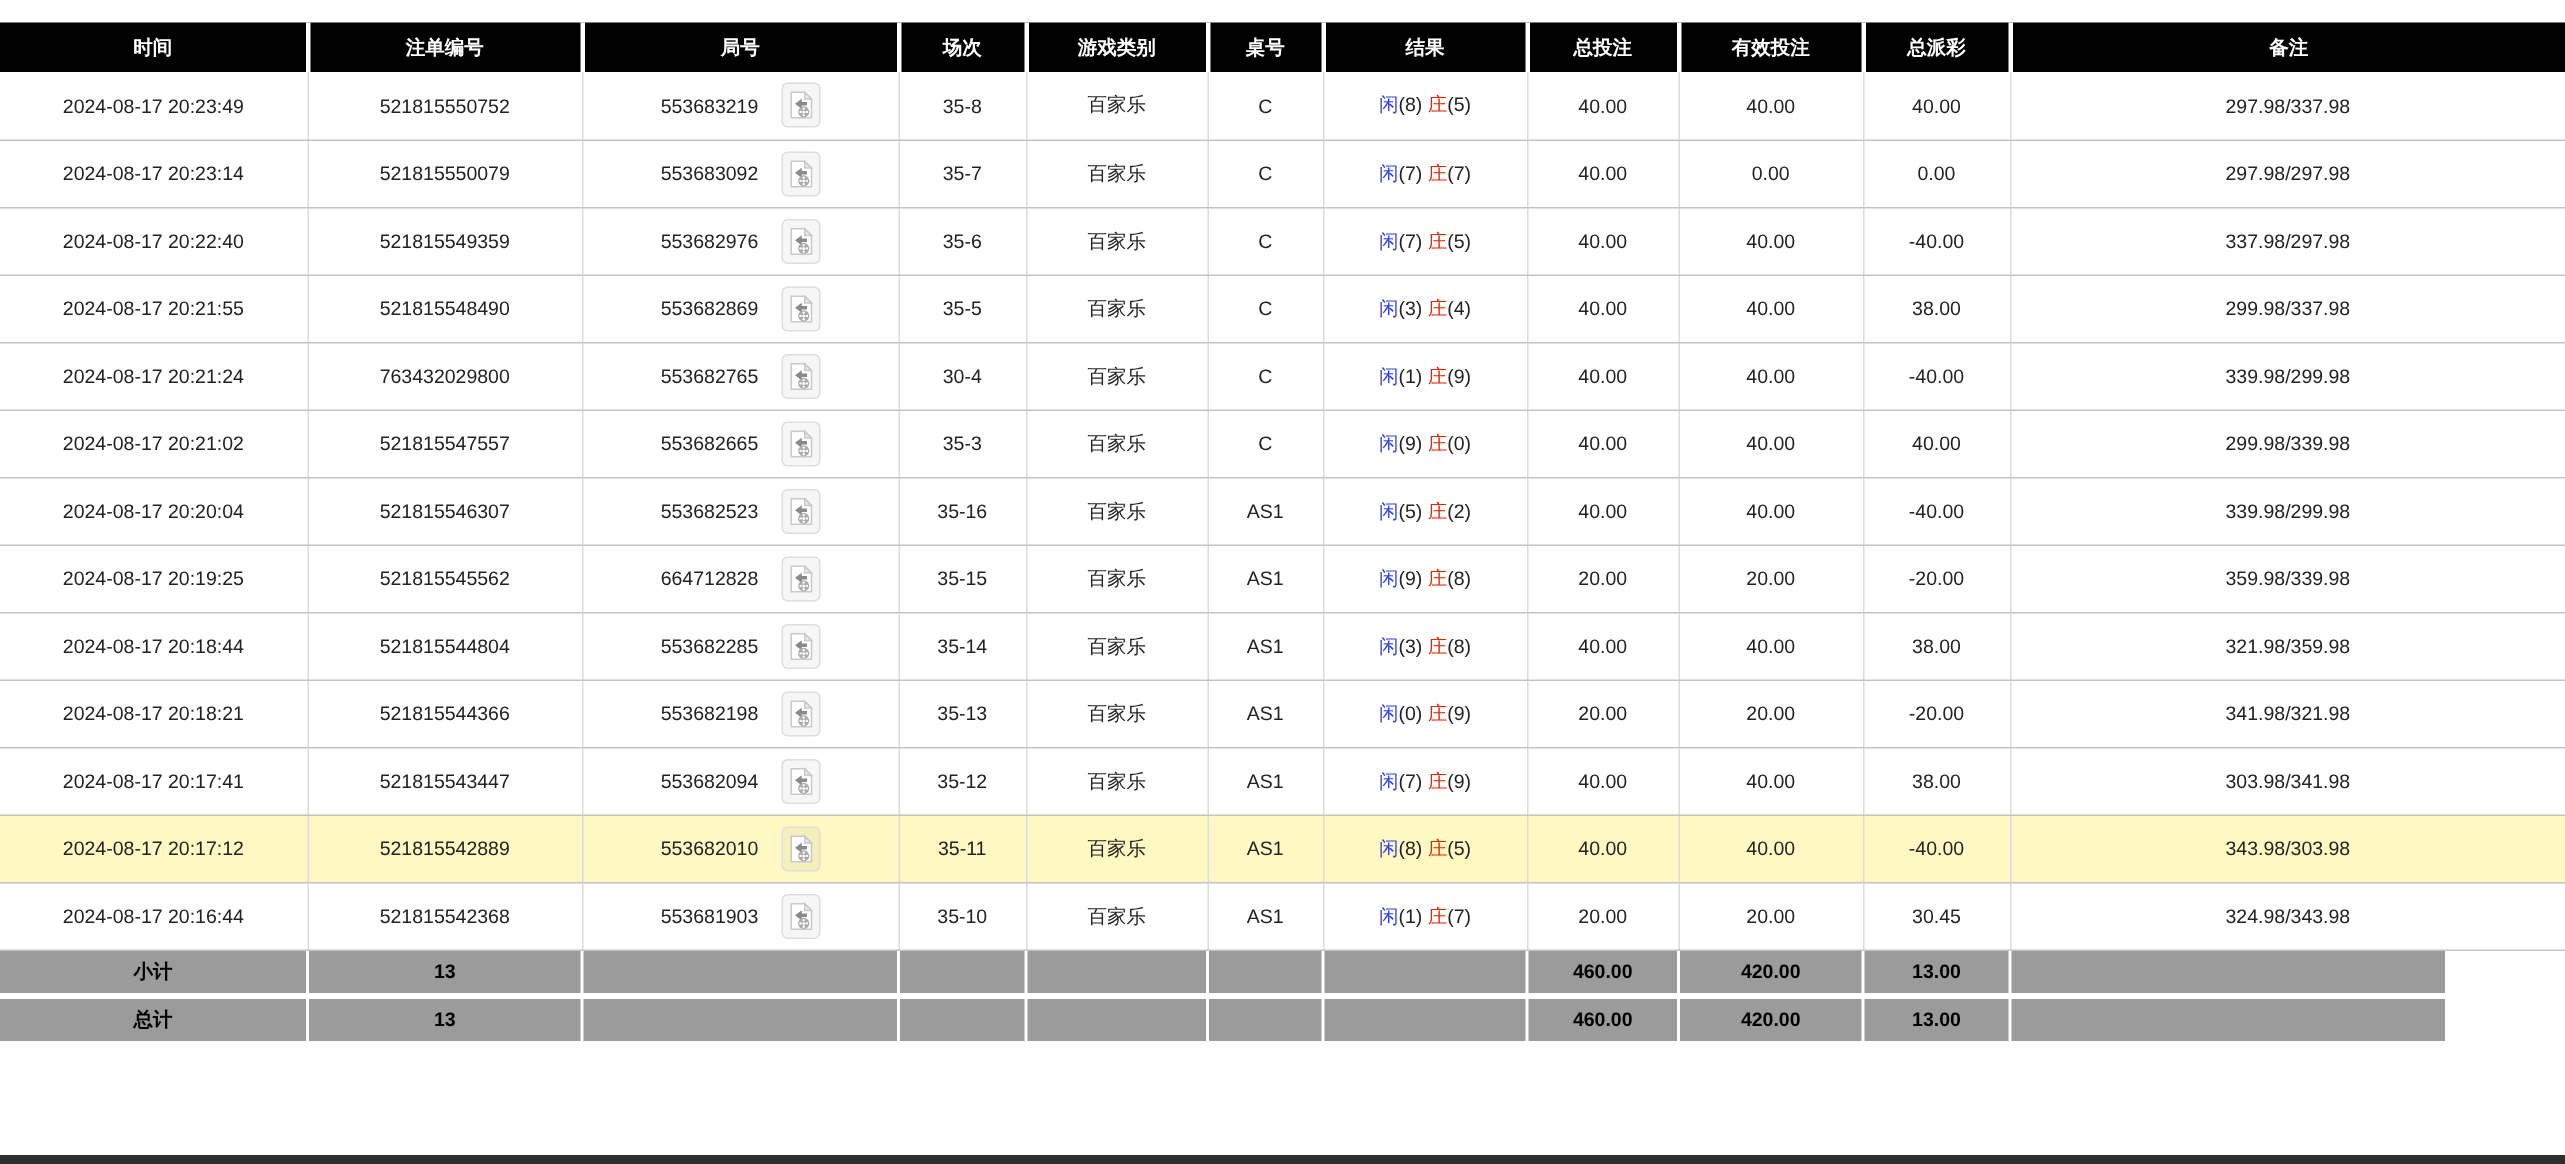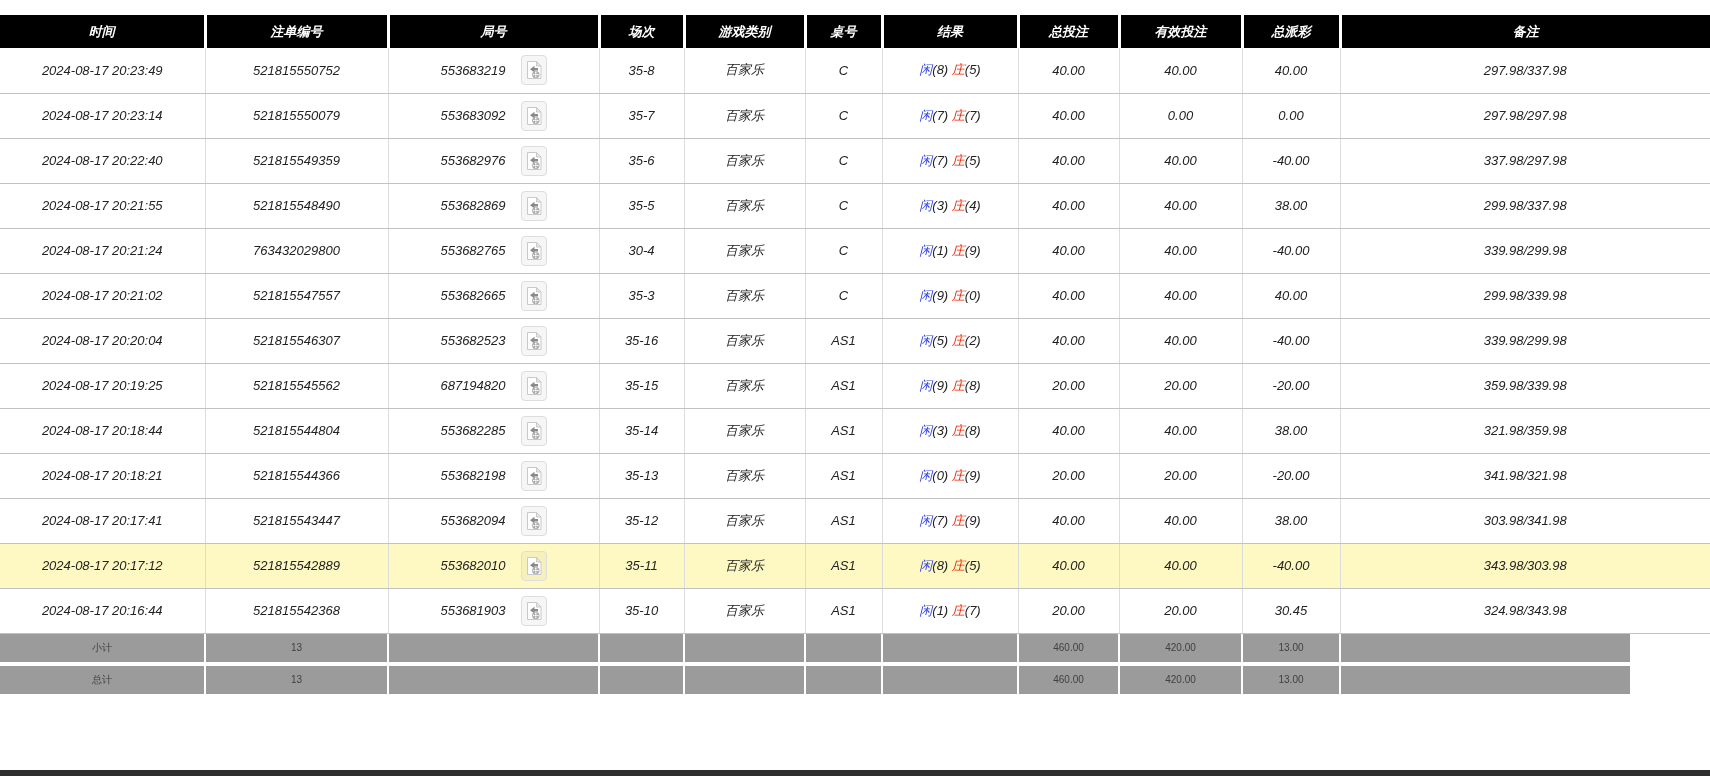--- a/index.html
+++ b/index.html
@@ -7,21 +7,21 @@
     margin: 0; padding: 0;
     width: 1710px; height: 776px;
     background: #ffffff;
     font-family: "Liberation Sans", sans-serif;
     overflow: hidden;
     position: relative;
   }
   .wrap { padding-top: 15px; }
 
   table { border-collapse: collapse; table-layout: fixed; }
-  table.main { width: 1710px; font-style: italic; }
+  table.main { width: 1710px; }
 
   thead th {
     background: #000000;
     color: #ffffff;
     font-size: 13px;
     font-weight: bold;
     height: 33px;
     text-align: center;
     border-right: 3px solid #ffffff;
     padding: 0;
@@ -54,26 +54,27 @@
     display: inline-flex; align-items: center; justify-content: center;
     width: 26px; height: 30px;
     border: 1px solid #dddddd; border-radius: 4px;
     background: rgba(0,0,0,0.035);
     cursor: pointer;
   }
 
   table.sum { width: 1630px; }
   table.sum td {
     background: #9b9b9b;
-    color: #404040;
+    color: #000000;
     height: 28px;
-    font-size: 10px;
+    font-size: 13px;
     text-align: center;
     border-right: 2px solid #ffffff;
     padding: 0;
+    font-weight: bold;
   }
   table.sum td:last-child { border-right: none; }
   table.sum.gap { margin-top: 4px; }
 
   .bottom-bar {
     position: absolute; left: 0; bottom: 0;
     width: 100%; height: 6px;
     background: #2e2e2e;
   }
 </style>
@@ -341,21 +342,21 @@
     <td class="amt-blue">40.00</td>
     <td>40.00</td>
     <td class="neg">-40.00</td>
     <td class="remark">339.98/299.98</td>
   </tr>
         <tr>
     <td>2024-08-17 20:19:25</td>
     <td>521815545562</td>
     <td>
       <span class="round-wrap">
-        <span>687194820</span>
+        <span>664712828</span>
         <span class="vbtn">
           <svg width="18" height="20" viewBox="0 0 18 20">
             <path d="M2.5 1.5 h9 l4.5 4.5 v12.5 h-13.5 z" fill="#ffffff" stroke="#c9c9c9" stroke-width="1"></path>
             <path d="M11.5 1.5 v4.5 h4.5 z" fill="#e9e9e9" stroke="#c9c9c9" stroke-width="1"></path>
             <path d="M9.5 5.8 L5.0 9.2 L9.5 12.6 V10.4 H13 V8 H9.5 Z" fill="#8a8a8a"></path>
             <circle cx="10.8" cy="14.6" r="3.7" fill="#ababab"></circle>
             <circle cx="10.8" cy="14.6" r="1.0" fill="#ffffff"></circle>
             <circle cx="10.8" cy="12.4" r="0.8" fill="#ffffff"></circle>
             <circle cx="10.8" cy="16.8" r="0.8" fill="#ffffff"></circle>
             <circle cx="8.7" cy="14.6" r="0.8" fill="#ffffff"></circle>

